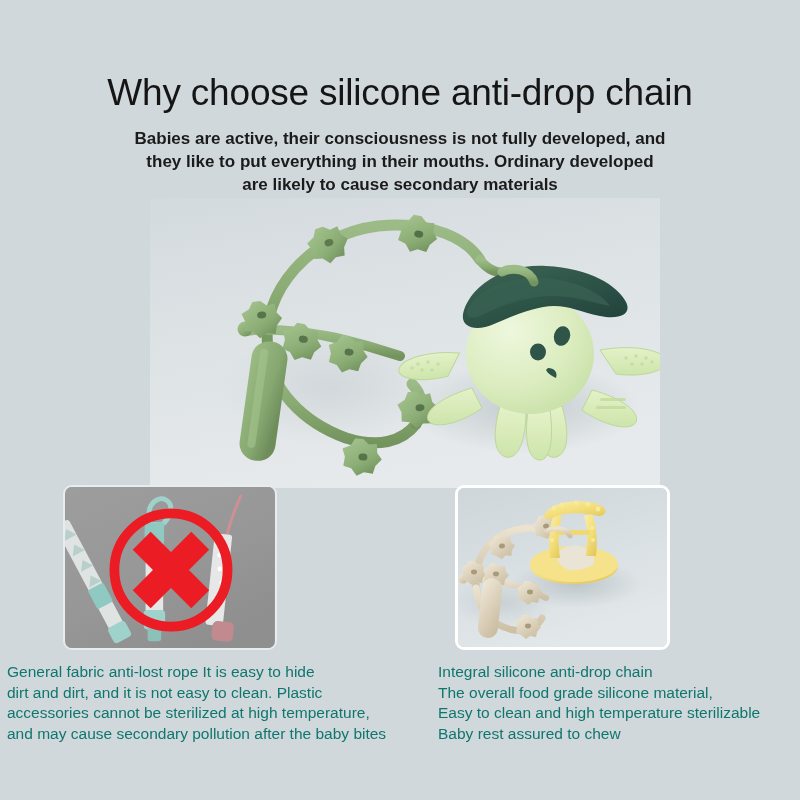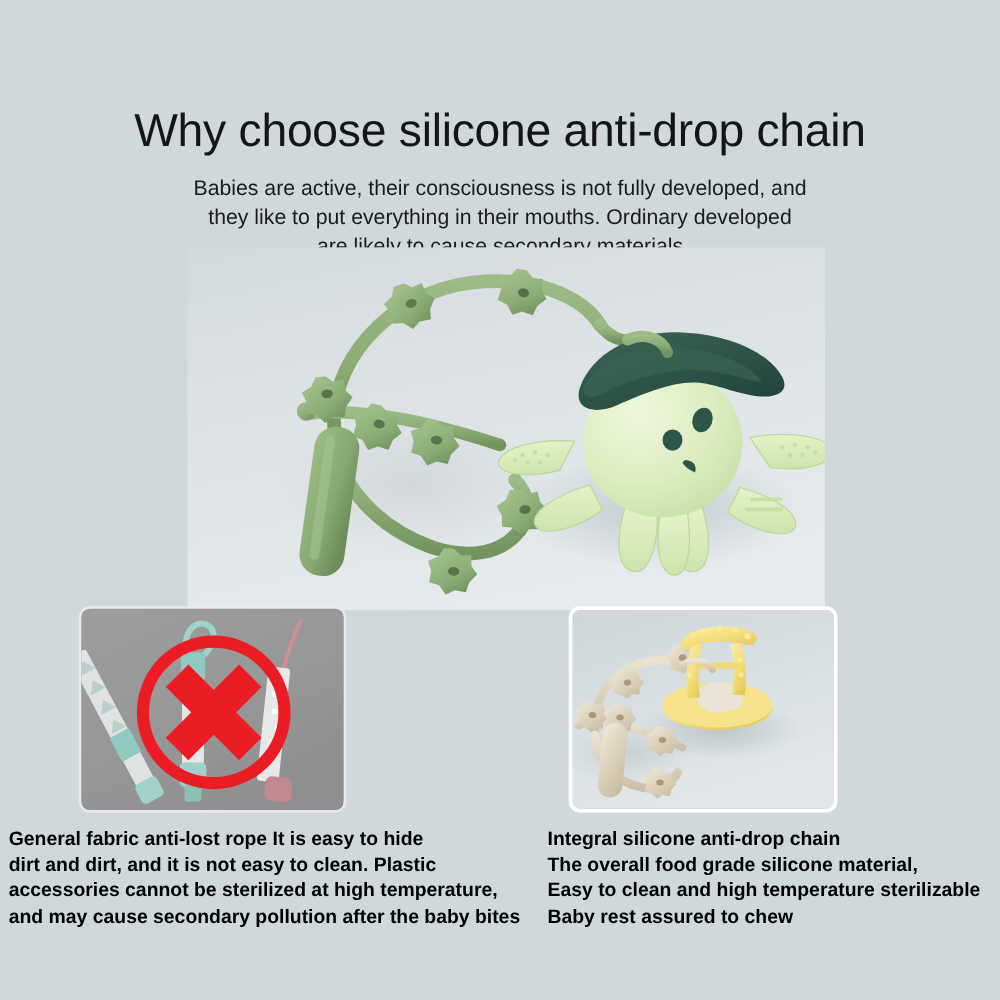--- a/index.html
+++ b/index.html
@@ -27,32 +27,32 @@
     left: 0;
     top: 0;
     width: 800px;
   }
   .page-title {
     text-align: center;
     font-size: 37px;
     font-weight: 400;
     letter-spacing: -0.2px;
     color: #151515;
-    margin: 12px;
+    margin: 0;
     padding-top: 72px;
     line-height: 1.16;
   }
   .subtitle {
     text-align: center;
     font-size: 17px;
     line-height: 23px;
     color: #1b1b1b;
     margin: 12px auto 16px;
     width: 620px;
-    font-weight: 400;
+    font-weight: 700;
   }
   .subtitle span { display: block; }
 
   
   .hero {
     position: absolute;
     left: 150px;
     top: 198px;
     width: 510px;
     height: 290px;
@@ -83,22 +83,22 @@
     background: #ccd4d9;
     border: 3px solid #ffffff;
   }
   .photo-svg { display:block; width:100%; height:100%; }
 
   
   .caption {
     position: absolute;
     font-size: 15.5px;
     line-height: 20.5px;
-    color: #000000;
-    font-weight: 700;
+    color: #0f766e;
+    font-weight: 400;
     white-space: pre-line;
   }
   .caption-left  { left: 7px;   top: 662px; width: 425px; }
   .caption-right { left: 438px; top: 662px; width: 360px; }
 </style>
 </head>
 <body>
 
 <div class="page">
 

